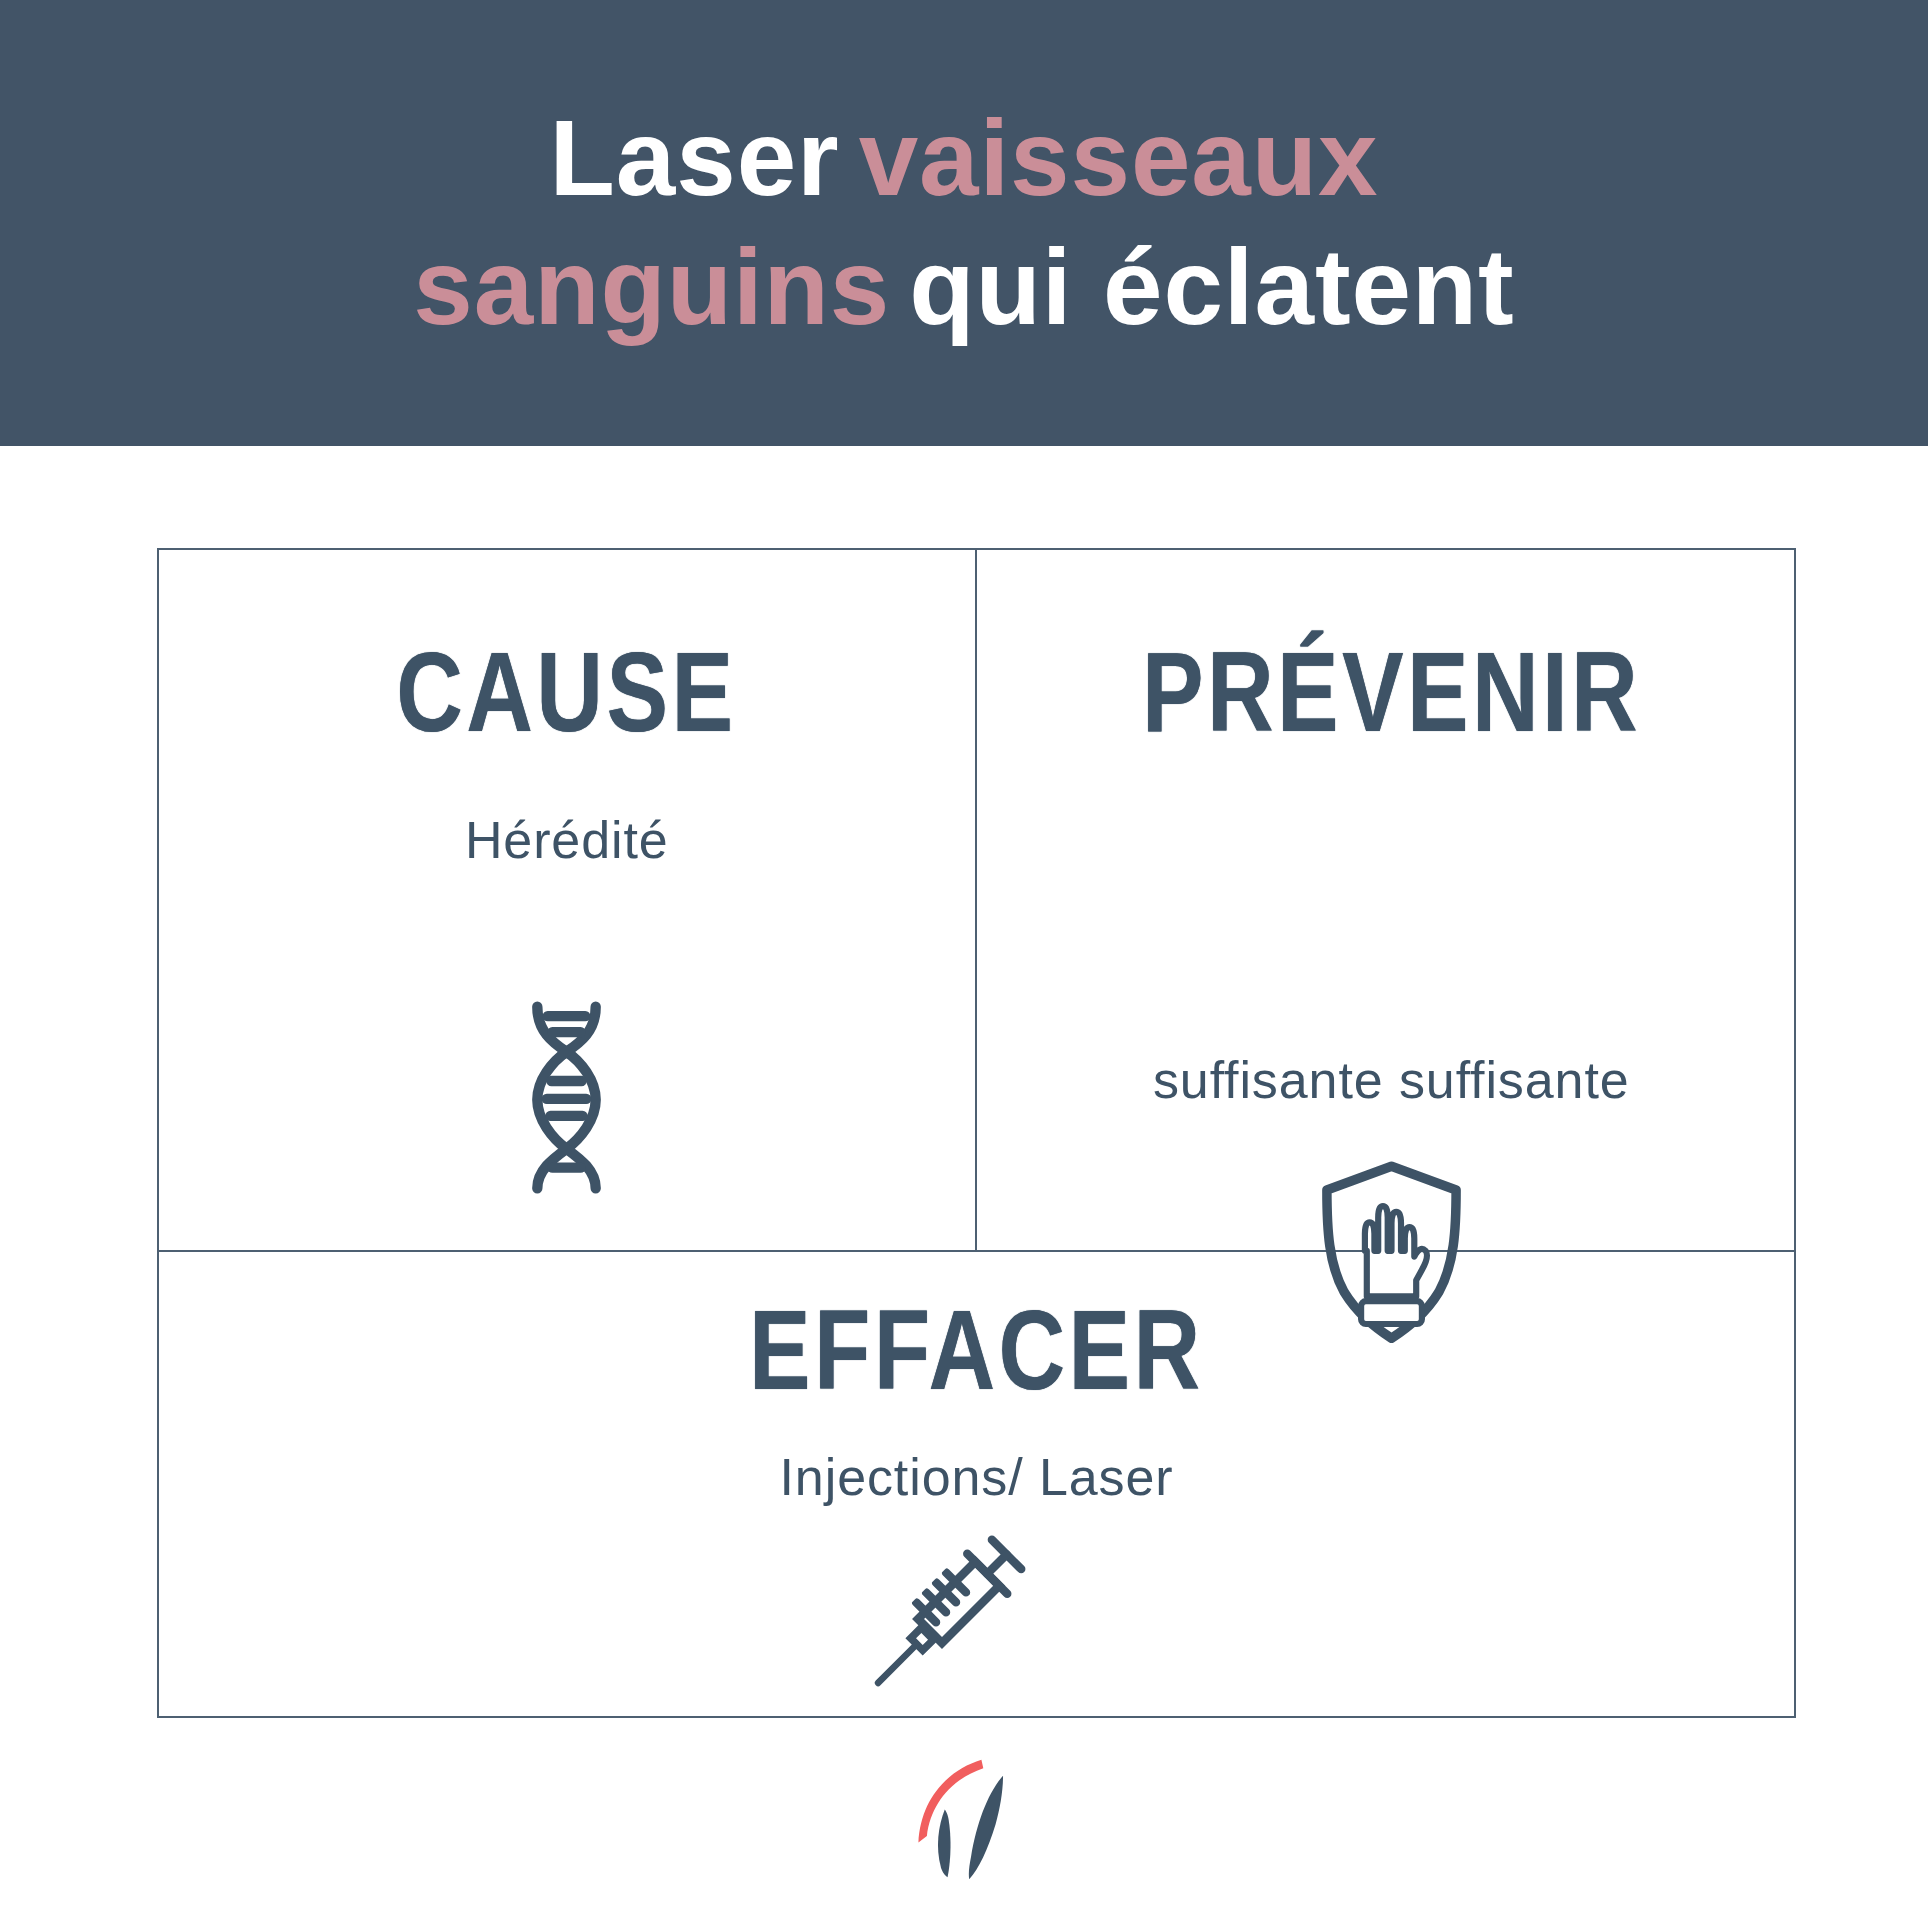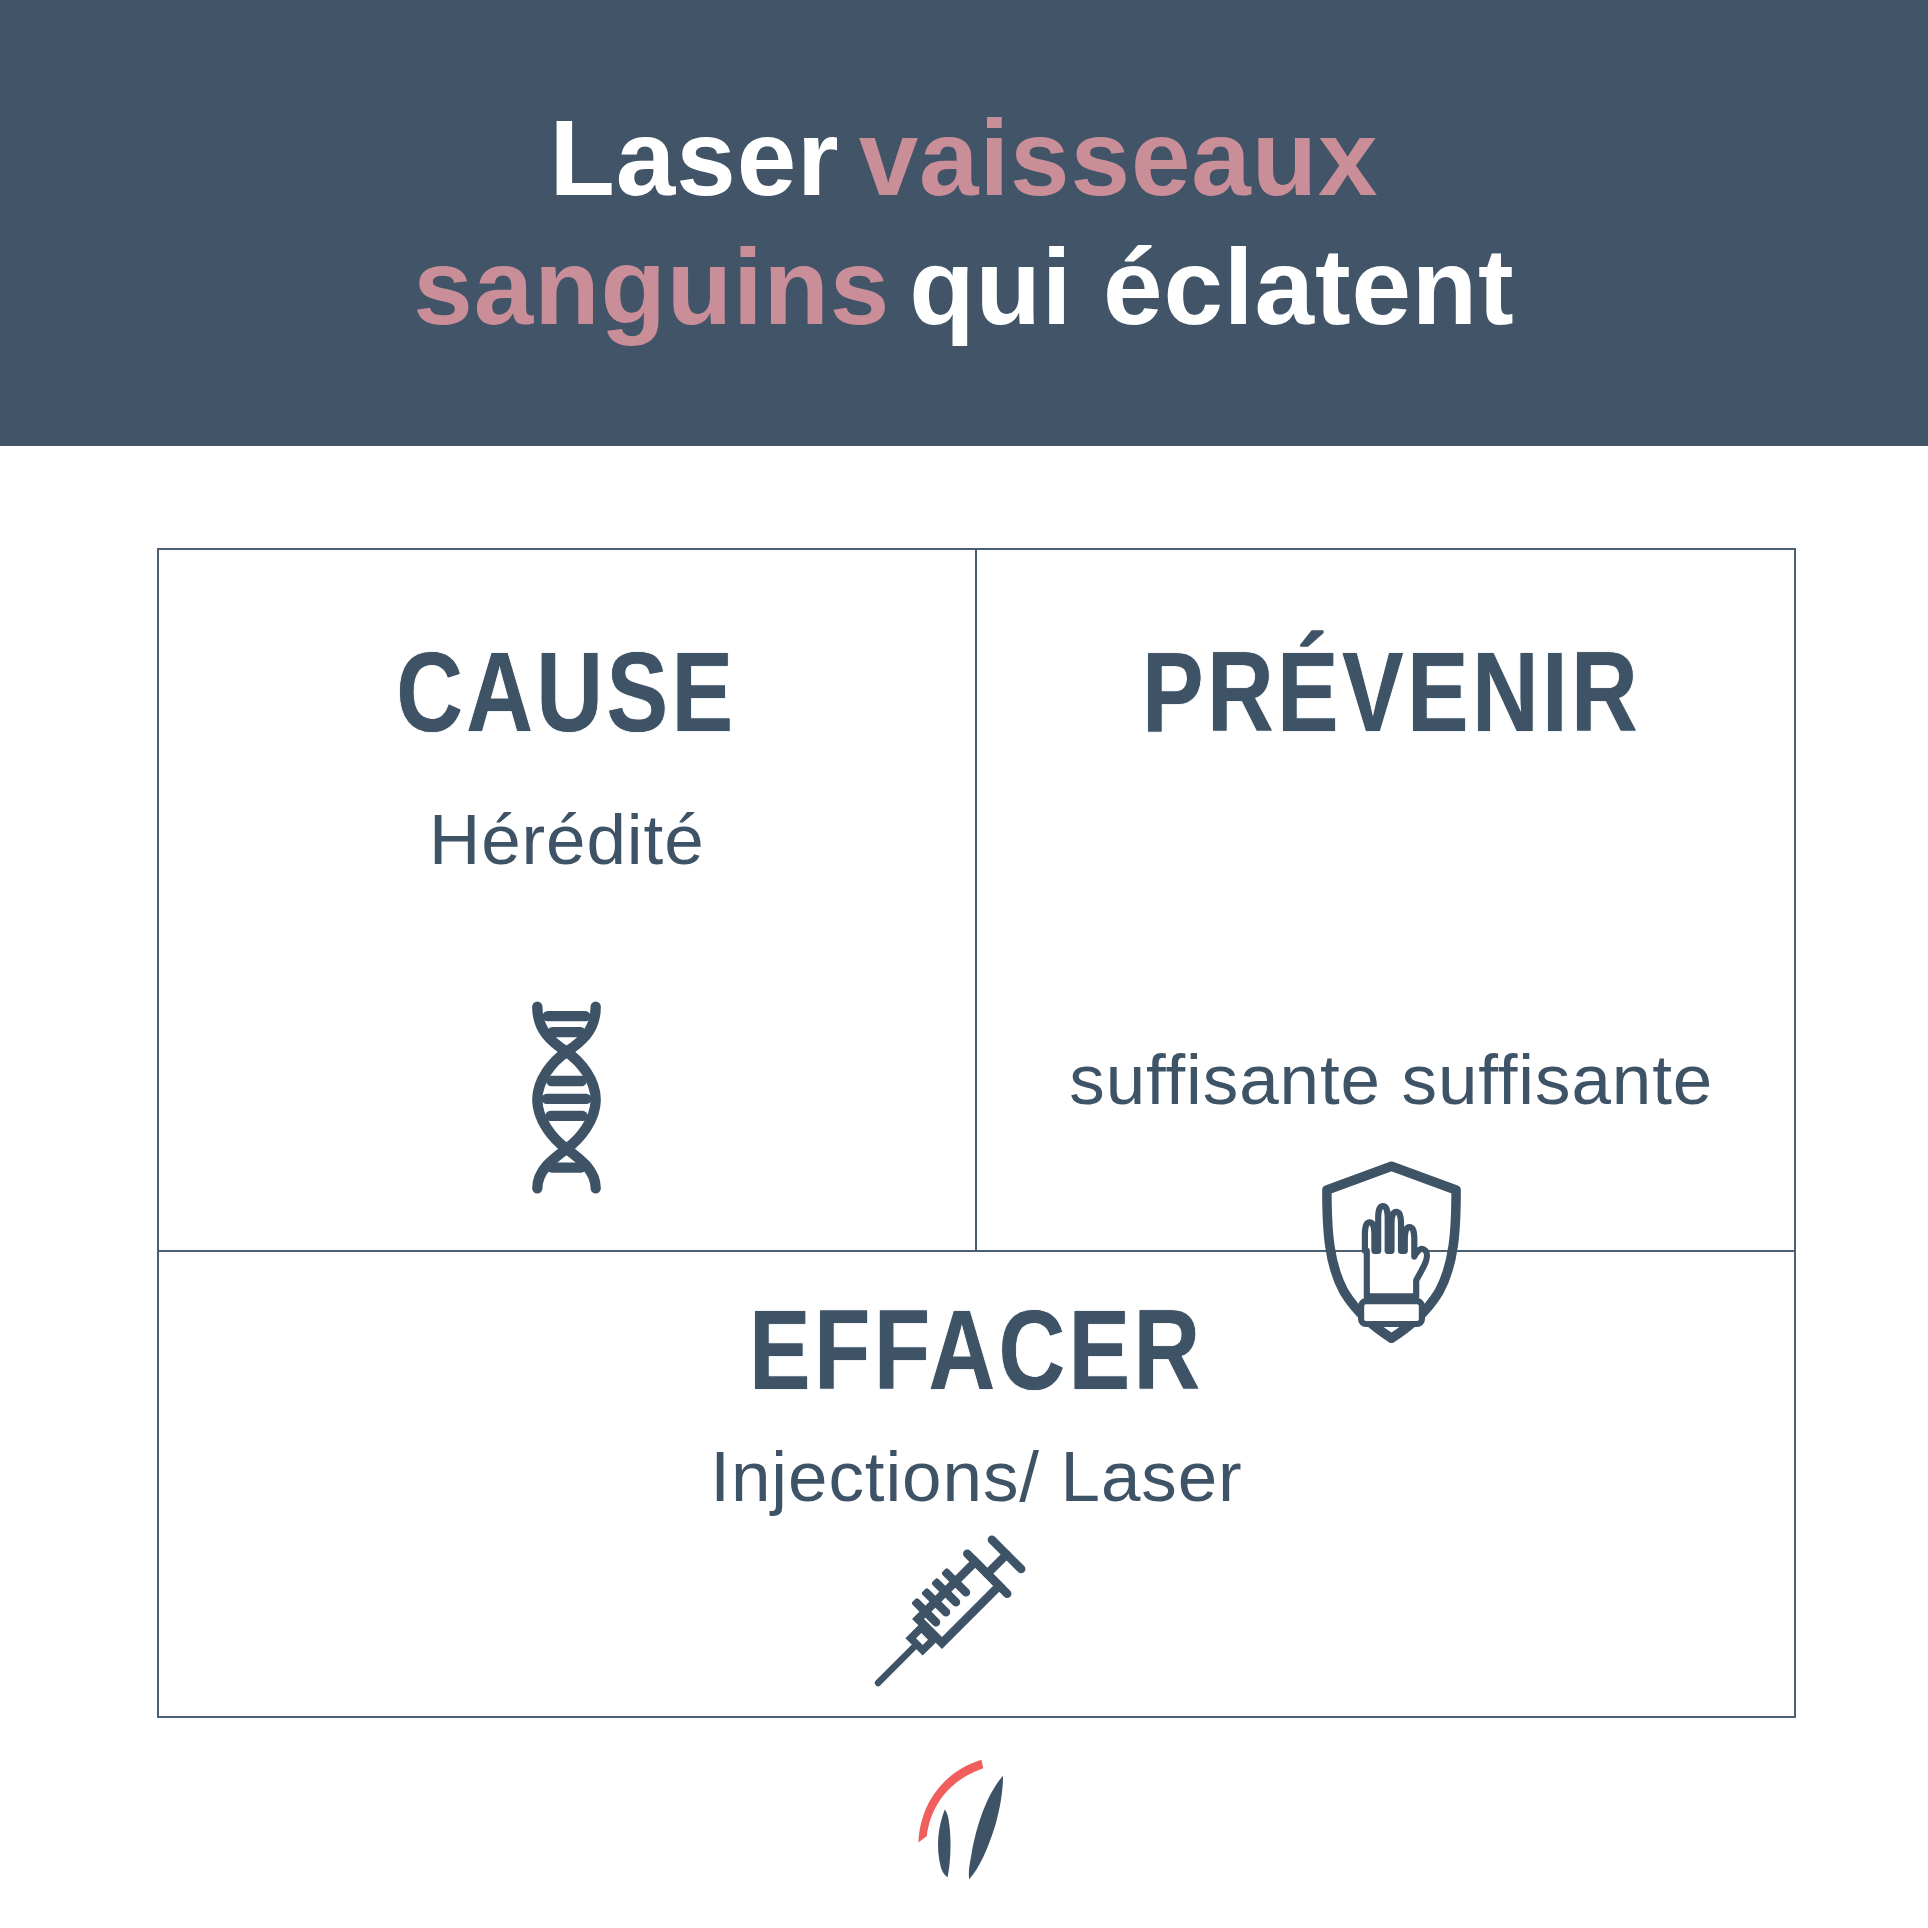--- a/index.html
+++ b/index.html
@@ -51,21 +51,21 @@
   .stamp{
     font-size:105px;font-weight:800;line-height:105px;
     letter-spacing:3.8px;color:var(--slate);
     transform:scale(0.88,1.08);
     text-shadow:0 0 0.9px var(--slate);
     white-space:nowrap;
   }
   .cell-cause .stamp,.cell-prevenir .stamp{margin-top:89px;}
   .cell-effacer .stamp{margin-top:45px;}
   .body-text{
-    font-size:71px;font-weight:400;line-height:80px;letter-spacing:0.9px;
+    font-size:52px;font-weight:400;line-height:80px;letter-spacing:0.9px;
     color:var(--slate);text-align:center;white-space:pre-line;
   }
   .cell-cause .body-text,.cell-prevenir .body-text{margin-top:56px;}
   .cell-effacer .body-text{margin-top:35px;}
   .icon-wrap{display:flex;align-items:center;justify-content:center;}
   .dna-wrap{margin-top:121px;height:193px;}
   .shield-wrap{margin-top:34px;height:207px;}
   .syringe-wrap{
     margin-top:7.5px;height:188px;width:198px;
     transform:translateX(-35px);

